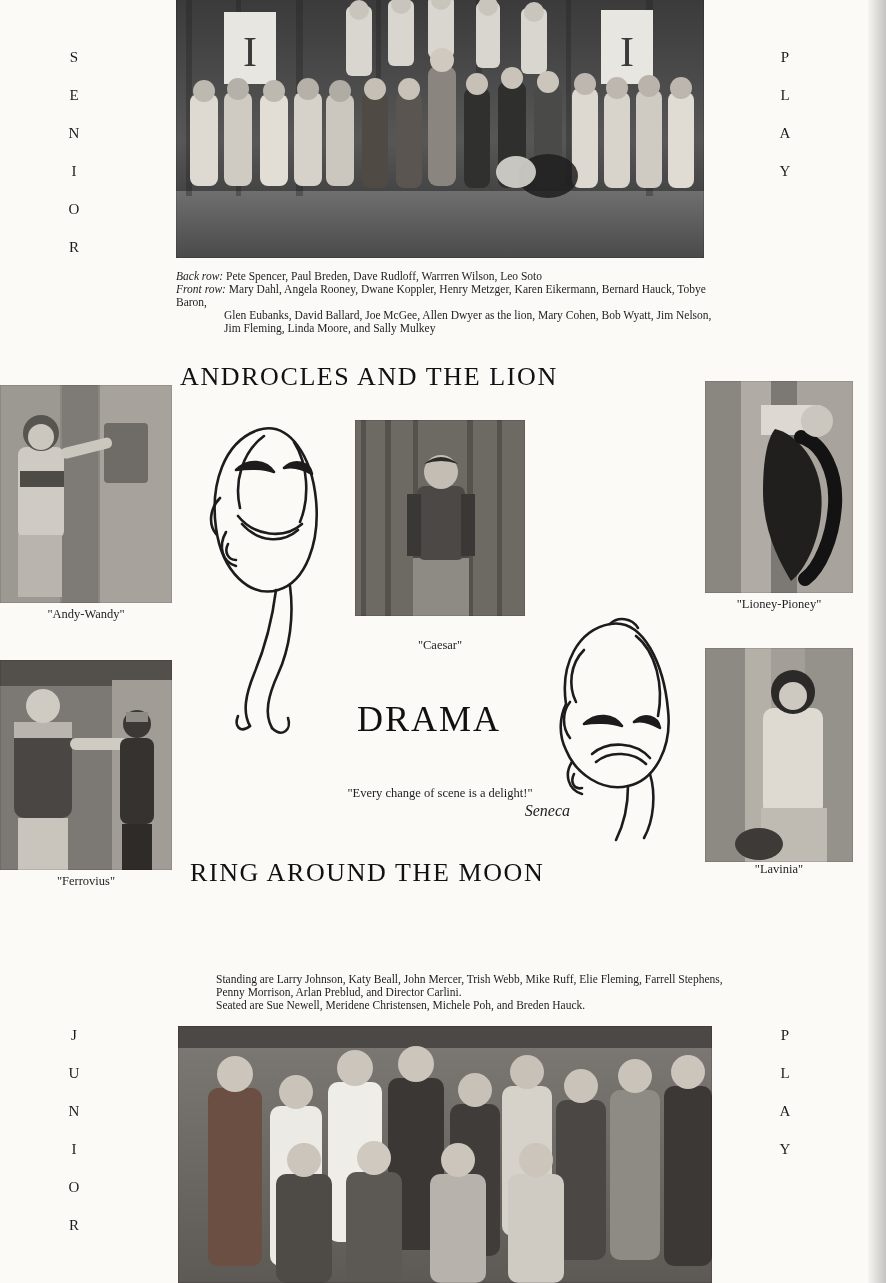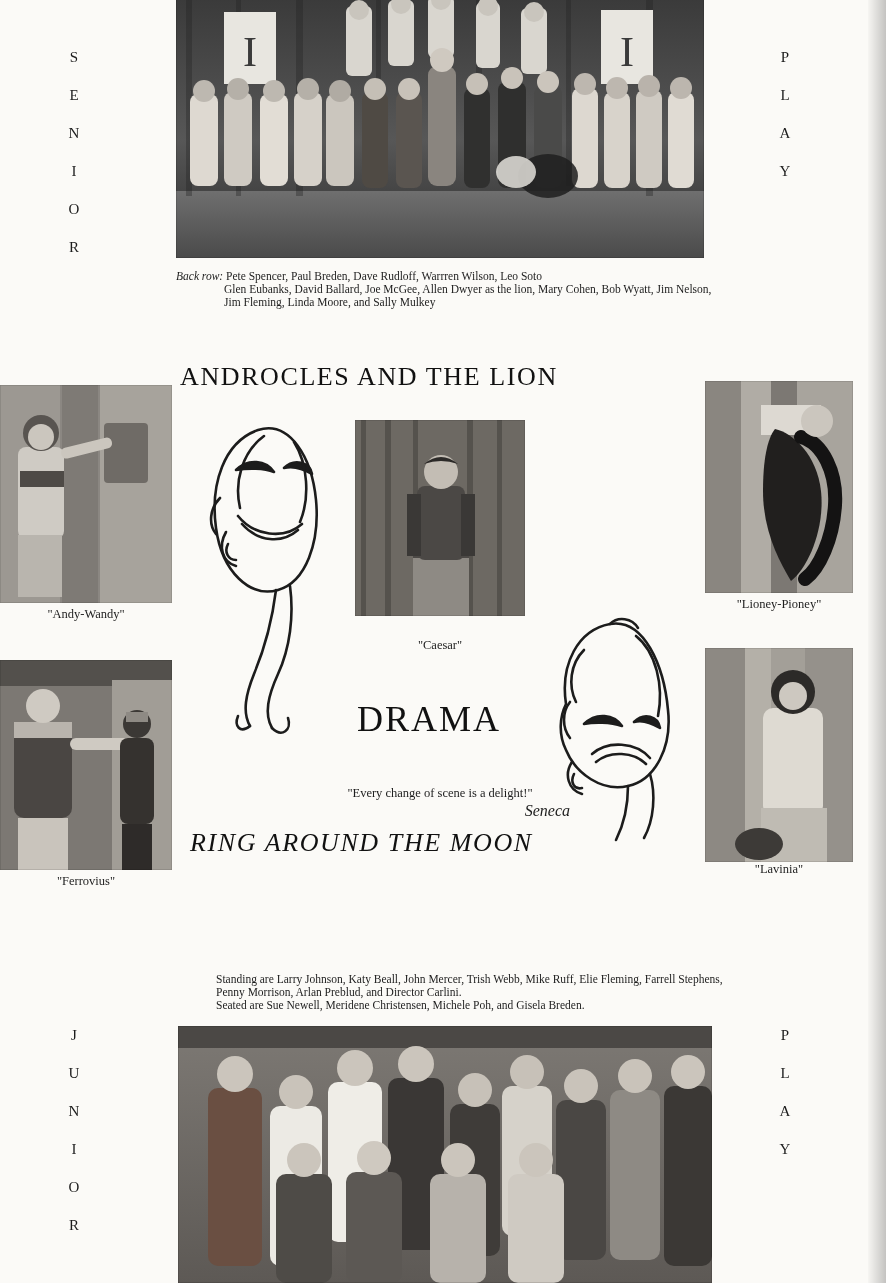--- a/index.html
+++ b/index.html
@@ -234,20 +234,24 @@
       <ellipse cx="372" cy="180" rx="30" ry="22" fill="#1f1f1f" opacity="0.85"></ellipse>
       <ellipse cx="340" cy="176" rx="20" ry="16" fill="#efece6" opacity="0.8"></ellipse>
       <rect x="0" y="0" width="528" height="262" fill="none" stroke="#000" stroke-opacity="0.25"></rect>
     </svg>
   </div>
 
   <div class="caption" style="left:176px; top:270px; width:560px;">
     <div>
       <span class="it">Back row:</span>
       <span>Pete Spencer, Paul Breden, Dave Rudloff, Warrren Wilson, Leo Soto</span>
+    </div>
+    <div>
+      <span class="it">Front row:</span>
+      <span>Mary Dahl, Angela Rooney, Dwane Koppler, Henry Metzger, Karen Eikermann, Bernard Hauck, Tobye Baron,</span>
     </div>
     <div style="padding-left:48px;">
       <span>Glen Eubanks, David Ballard, Joe McGee, Allen Dwyer as the lion, Mary Cohen, Bob Wyatt, Jim Nelson,</span>
     </div>
     <div style="padding-left:48px;">
       <span>Jim Fleming, Linda Moore, and Sally Mulkey</span>
     </div>
   </div>
 
   <div class="play-title" style="left:180px; top:362px; width:520px;">ANDROCLES AND THE LION</div>
@@ -390,26 +394,26 @@
     </g>
   </svg>
 
   <div class="drama-word" style="left:289px; top:698px; width:280px;">DRAMA</div>
 
   <div class="quote" style="left:280px; top:786px; width:320px;">
     <span>"Every change of scene is a delight!"</span>
     <span class="attrib">Seneca</span>
   </div>
 
-  <div class="play-title" style="left:190px; top:828px; width:510px;font-style:italic;">RING AROUND THE MOON</div>
+  <div class="play-title" style="left:190px; top:858px; width:510px;">RING AROUND THE MOON</div>
 
   <div class="caption" style="left:192px; top:973px; width:560px;margin-left:24px;">
     <div>Standing are Larry Johnson, Katy Beall, John Mercer, Trish Webb, Mike Ruff, Elie Fleming, Farrell Stephens,</div>
     <div>Penny Morrison, Arlan Preblud, and Director Carlini.</div>
-    <div>Seated are Sue Newell, Meridene Christensen, Michele Poh, and Gisela Breden.</div>
+    <div>Seated are Sue Newell, Meridene Christensen, Michele Poh, and Breden Hauck.</div>
   </div>
 
   <div class="vert-word" style="left:54px; top:1016px;">
     <span>J</span>
     <span>U</span>
     <span>N</span>
     <span>I</span>
     <span>O</span>
     <span>R</span>
   </div>

